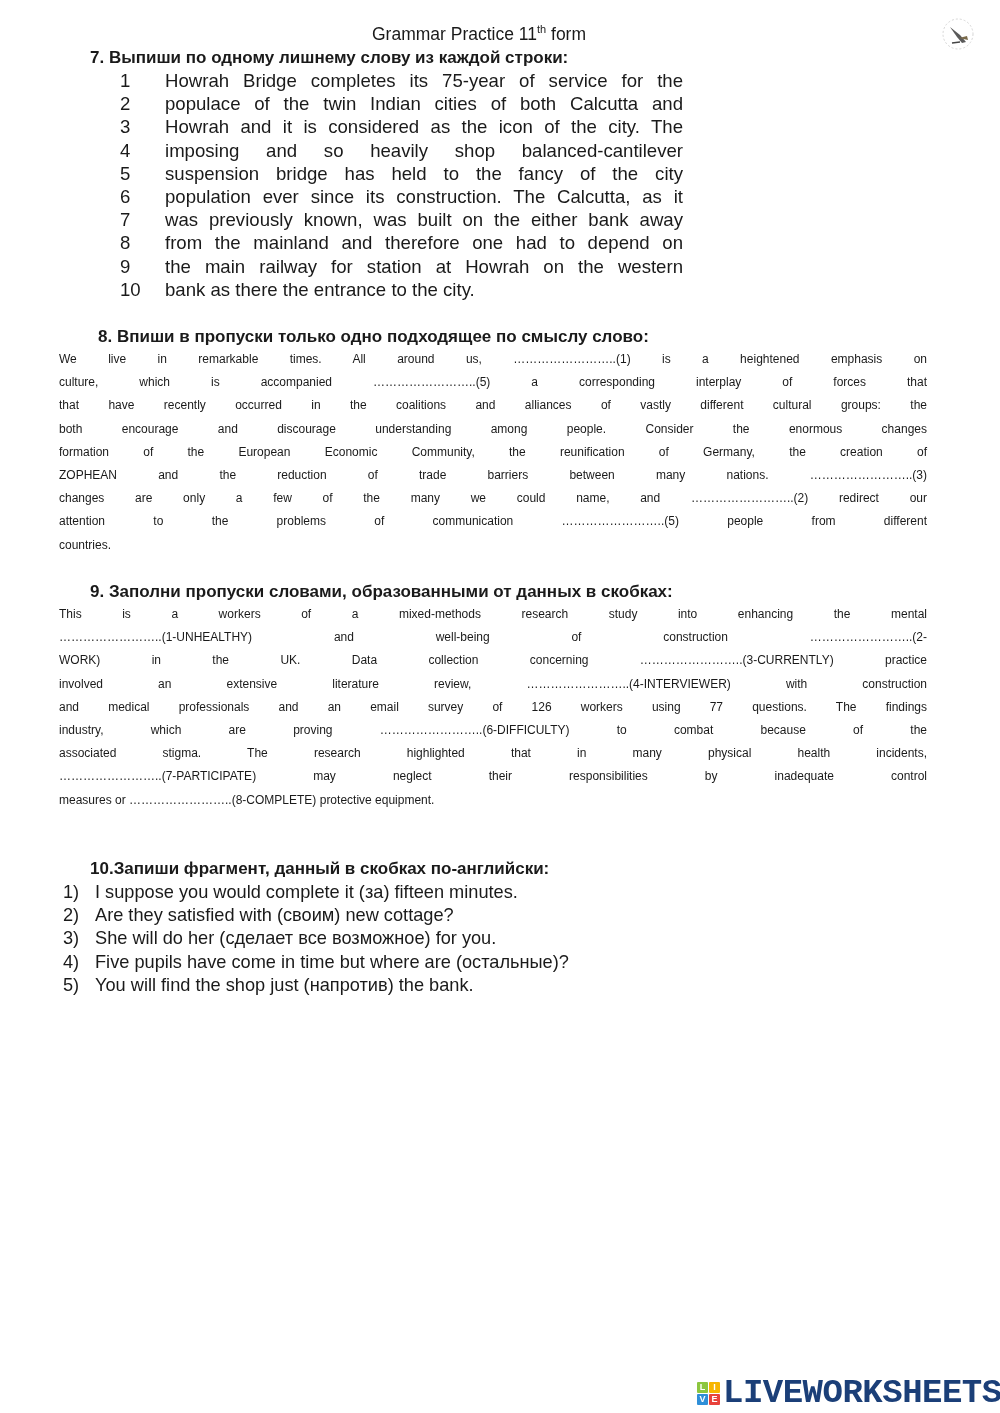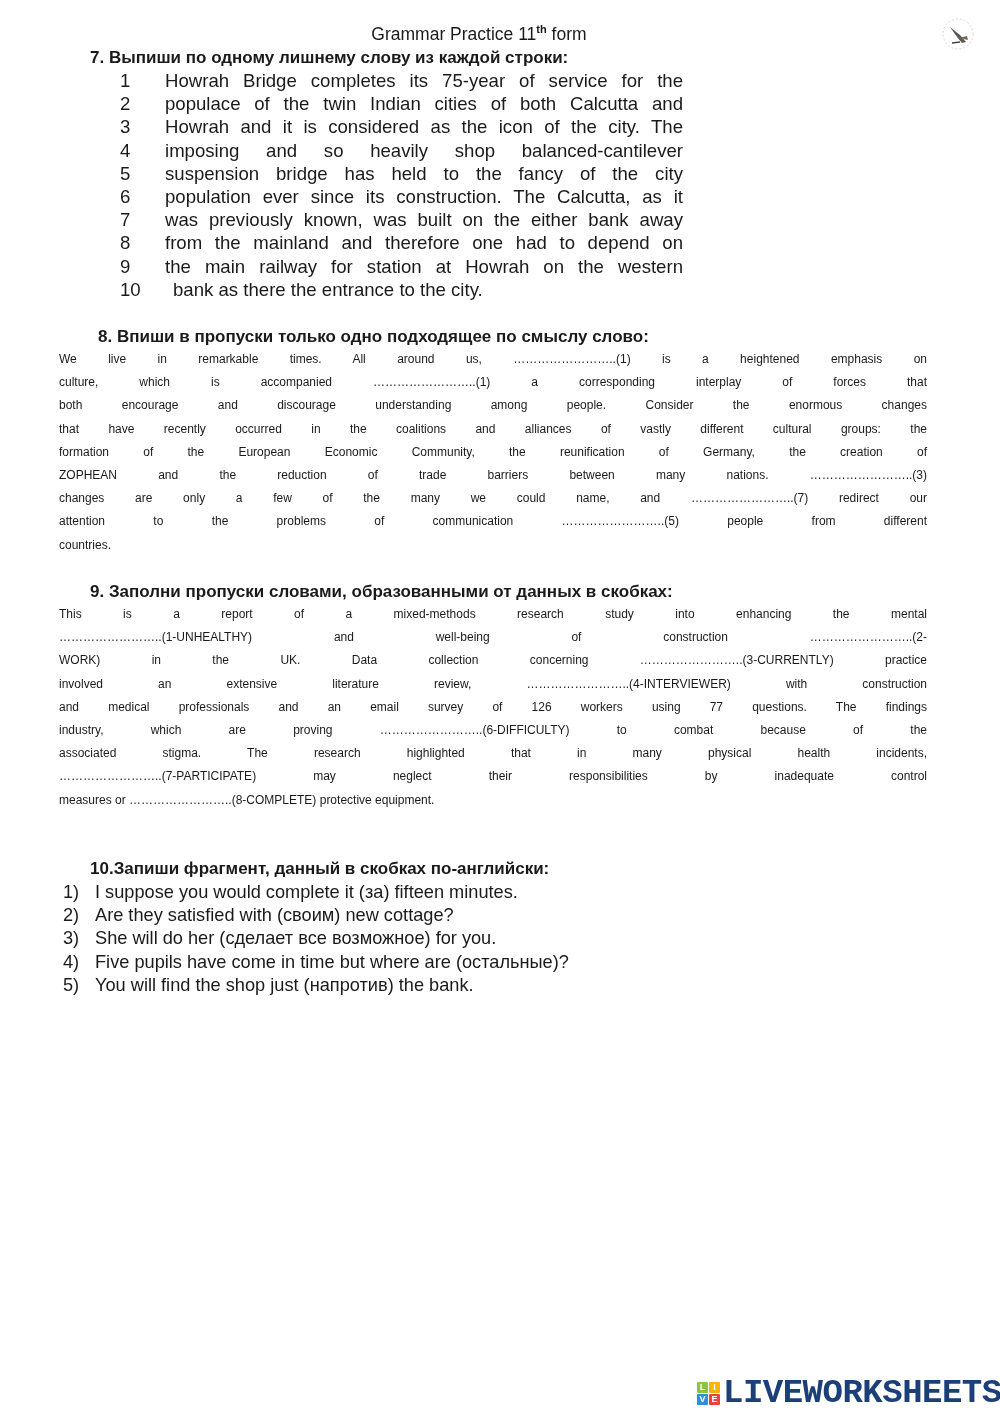--- a/index.html
+++ b/index.html
@@ -5,33 +5,33 @@
     html, body { margin: 0; padding: 0; background: #ffffff; }
     body {
       width: 1000px; height: 1413px; position: relative; overflow: hidden;
       font-family: "Liberation Sans", sans-serif; color: #1a1a1a;
       font-size: 18.6px;
     }
     .page-title {
       position: absolute; top: 23px; left: 0; width: 958px; text-align: center;
       font-size: 17.5px; line-height: 22px;
     }
-    .page-title sup { font-size: 11px; vertical-align: 7px; line-height: 0; font-weight: bold; }
+    .page-title sup { font-size: 11px; vertical-align: 7px; line-height: 0; }
     .logo-mark {
       position: absolute; top: 16px; left: 940px; width: 36px; height: 36px;
     }
     .heading {
       position: absolute; font-weight: bold; font-size: 17px; line-height: 22px;
       white-space: nowrap;
     }
     .numbered-lines { position: absolute; left: 118px; top: 69px; width: 565px; }
     .nline { display: flex; height: 23.2px; line-height: 23.2px; }
     .nline .num { width: 45px; flex: none; padding-left: 2px; }
     .nline .txt { flex: 1; text-align: justify; text-align-last: justify; white-space: nowrap; }
-    .nline.last .txt { text-align-last: left; margin-left: 8px; }
+    .nline.last .txt { text-align-last: left; }
     .para {
       position: absolute; left: 59px; width: 868px;
       line-height: 23.2px; font-size: 12px;
     }
     .para .ln { display: block; text-align: justify; text-align-last: justify; white-space: nowrap; height: 23.2px; }
     .para .ln.last { text-align-last: left; }
     .tlist { position: absolute; left: 63px; top: 881px; width: 640px; }
     .titem { display: flex; height: 23.2px; line-height: 23.2px; font-size: 18.2px; }
     .titem .n { width: 32px; flex: none; }
     .footer-logo {
@@ -106,33 +106,33 @@
     </div>
   <div class="nline last">
       <span class="num">10</span>
       <span class="txt">bank as there the entrance to the city.</span>
     </div>
 </div>
 
 <div class="heading" style="left:98px; top:326px;">8.  Впиши в пропуски только одно подходящее по смыслу слово:</div>
 <div class="para" style="top:348px;">
   <span class="ln">We live in remarkable times. All around us, ……………………..(1) is a heightened emphasis on</span>
-  <span class="ln">culture, which is accompanied ……………………..(1) a corresponding interplay of forces that</span>
+  <span class="ln">culture, which is accompanied ……………………..(5) a corresponding interplay of forces that</span>
+  <span class="ln">that have recently occurred in the coalitions and alliances of vastly different cultural groups: the</span>
   <span class="ln">both encourage and discourage understanding among people. Consider  the enormous changes</span>
-  <span class="ln">that have recently occurred in the coalitions and alliances of vastly different cultural groups: the</span>
   <span class="ln">formation of the European Economic Community, the reunification of Germany, the creation of</span>
   <span class="ln">ZOPHEAN and the reduction of trade barriers between many nations. ……………………..(3)</span>
-  <span class="ln">changes are only a few of the many we could name, and ……………………..(7) redirect our</span>
+  <span class="ln">changes are only a few of the many we could name, and ……………………..(2) redirect our</span>
   <span class="ln">attention to the problems of communication ……………………..(5) people from different</span>
   <span class="ln last">countries.</span>
 </div>
 
 <div class="heading" style="left:90px; top:581px;">9.  Заполни пропуски словами, образованными от данных в скобках:</div>
 <div class="para" style="top:603px;">
-  <span class="ln">This is a report of a mixed-methods research study into enhancing the mental</span>
+  <span class="ln">This is a workers of a mixed-methods research study into enhancing the mental</span>
   <span class="ln">……………………..(1-UNHEALTHY) and well-being of construction ……………………..(2-</span>
   <span class="ln">WORK) in the UK. Data collection concerning ……………………..(3-CURRENTLY) practice</span>
   <span class="ln">involved an extensive literature review, ……………………..(4-INTERVIEWER) with construction</span>
   <span class="ln">and medical professionals and an email survey of 126 workers using 77 questions. The findings</span>
   <span class="ln">industry, which are proving ……………………..(6-DIFFICULTY) to combat because of the</span>
   <span class="ln">associated stigma. The research highlighted that in many physical health incidents,</span>
   <span class="ln">……………………..(7-PARTICIPATE) may neglect their responsibilities by inadequate control</span>
   <span class="ln last">measures or ……………………..(8-COMPLETE) protective equipment.</span>
 </div>
 

